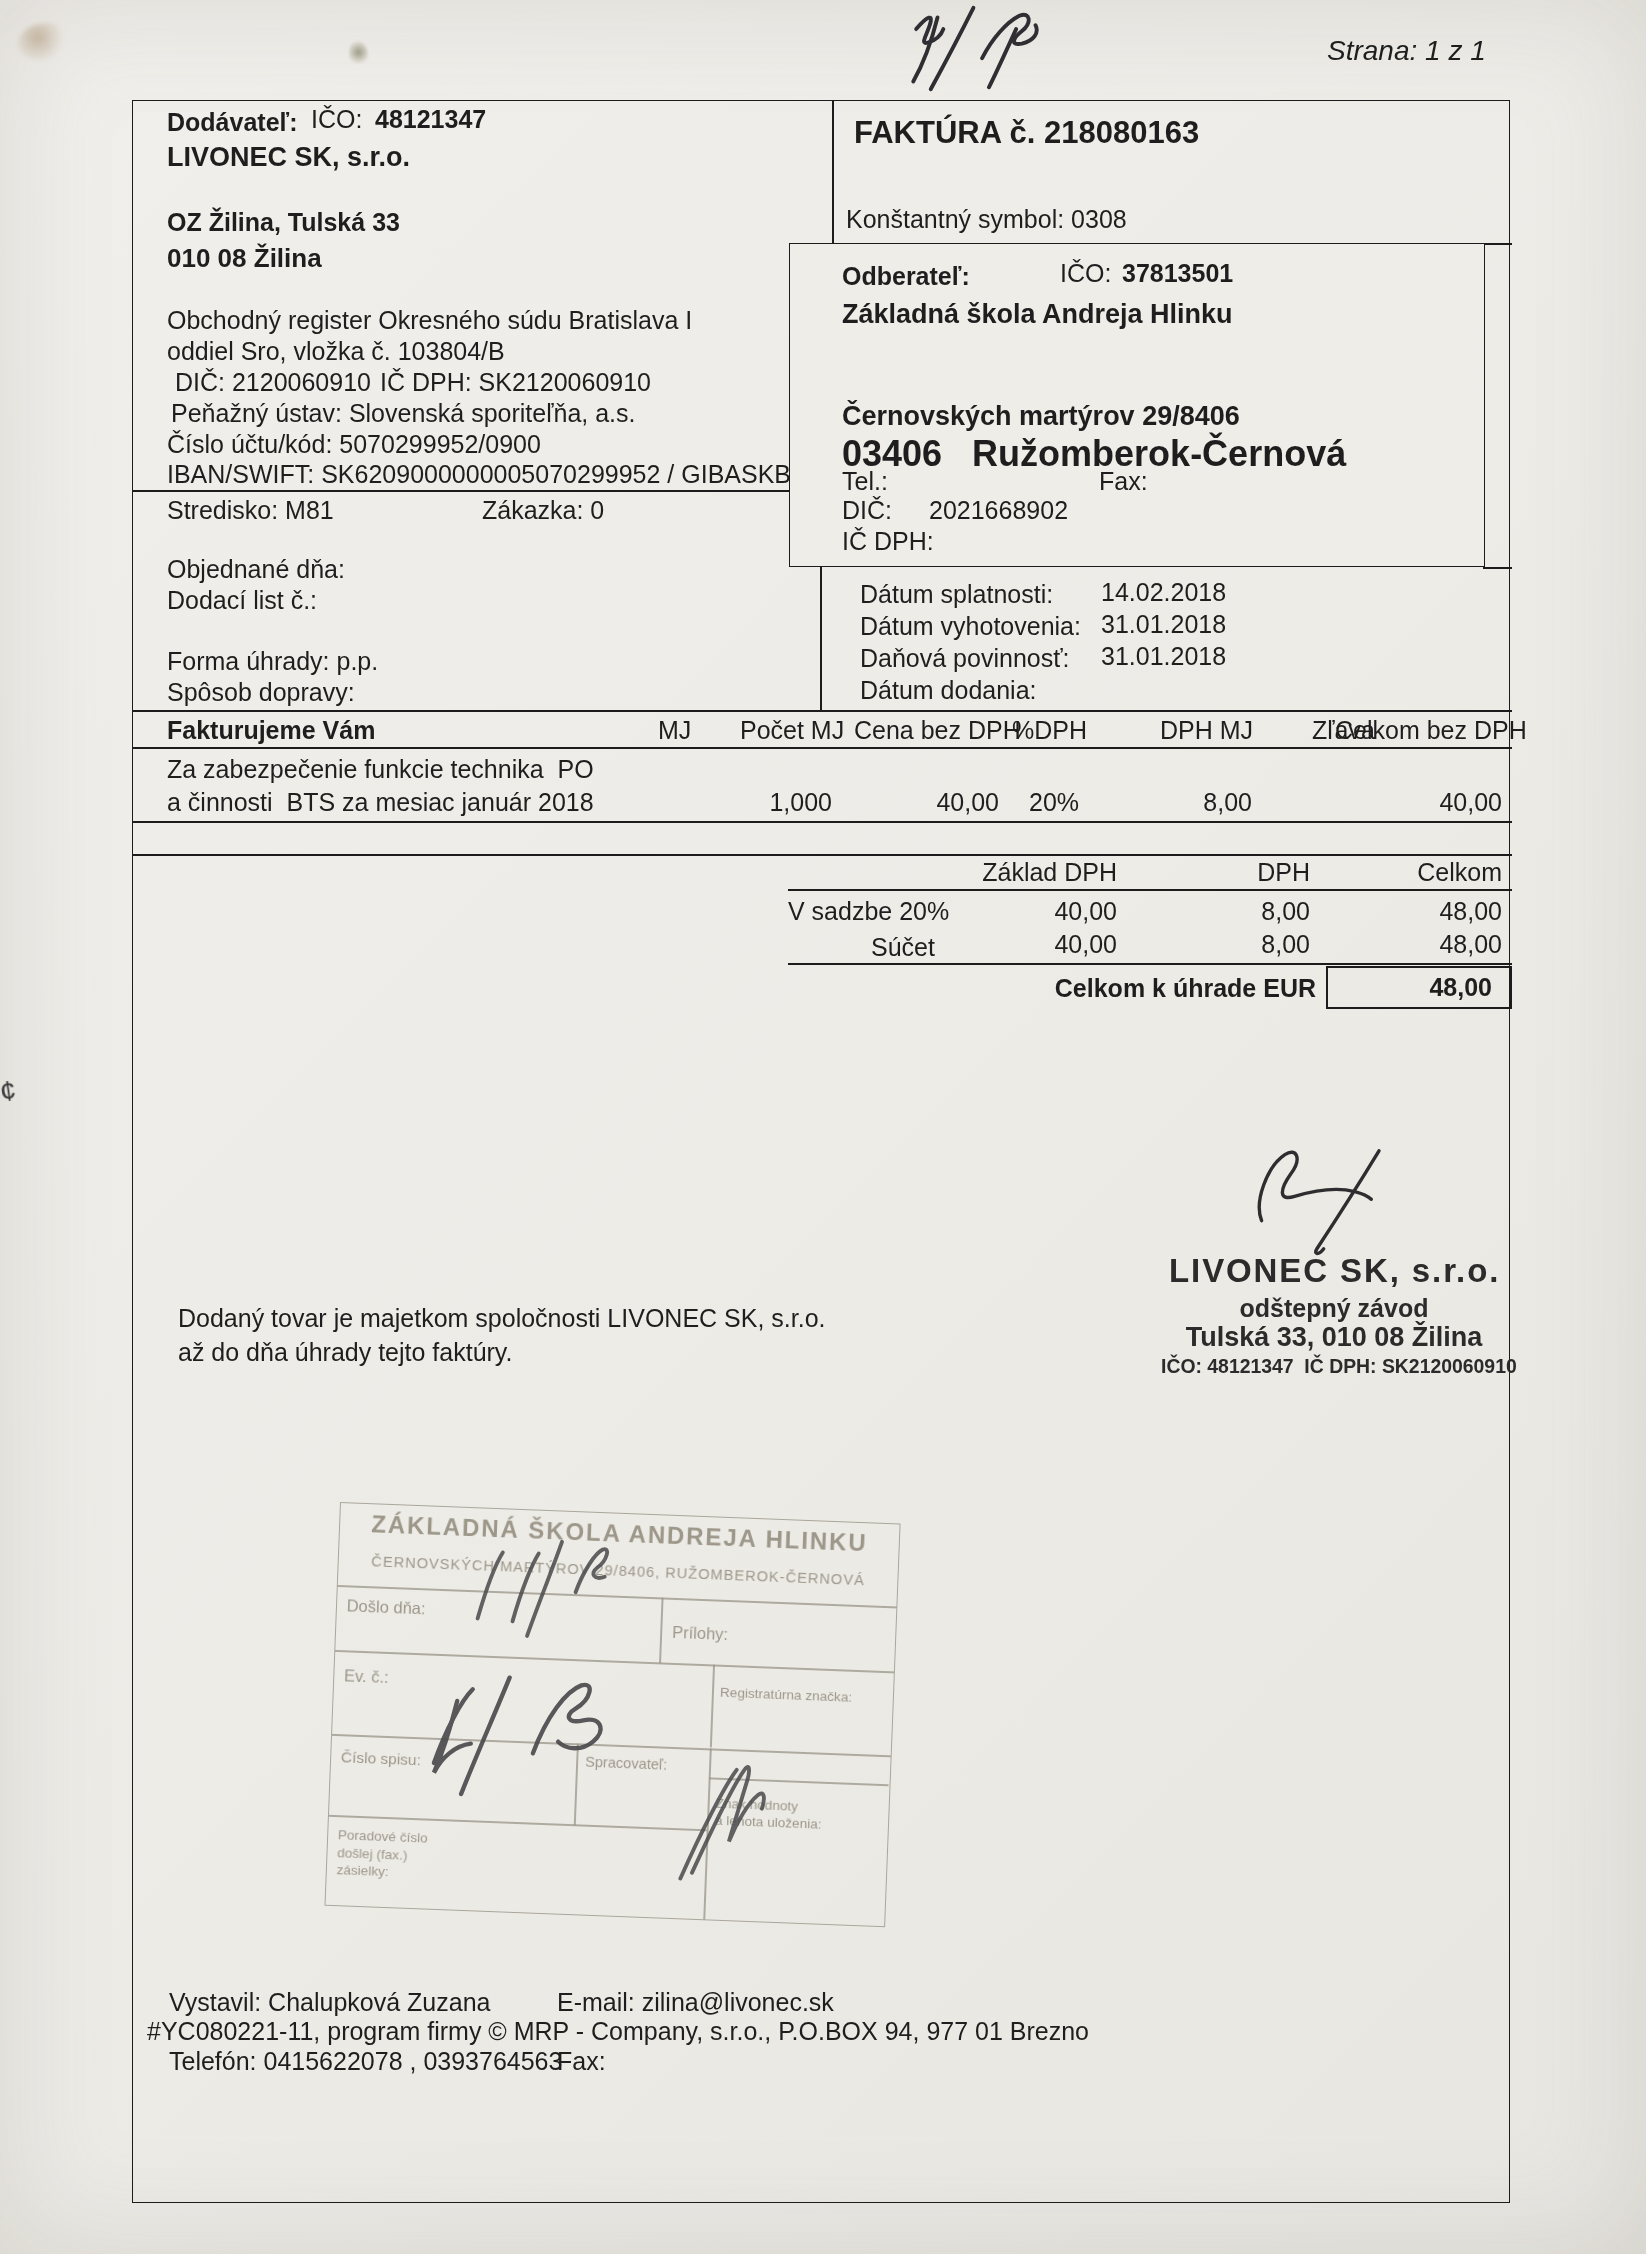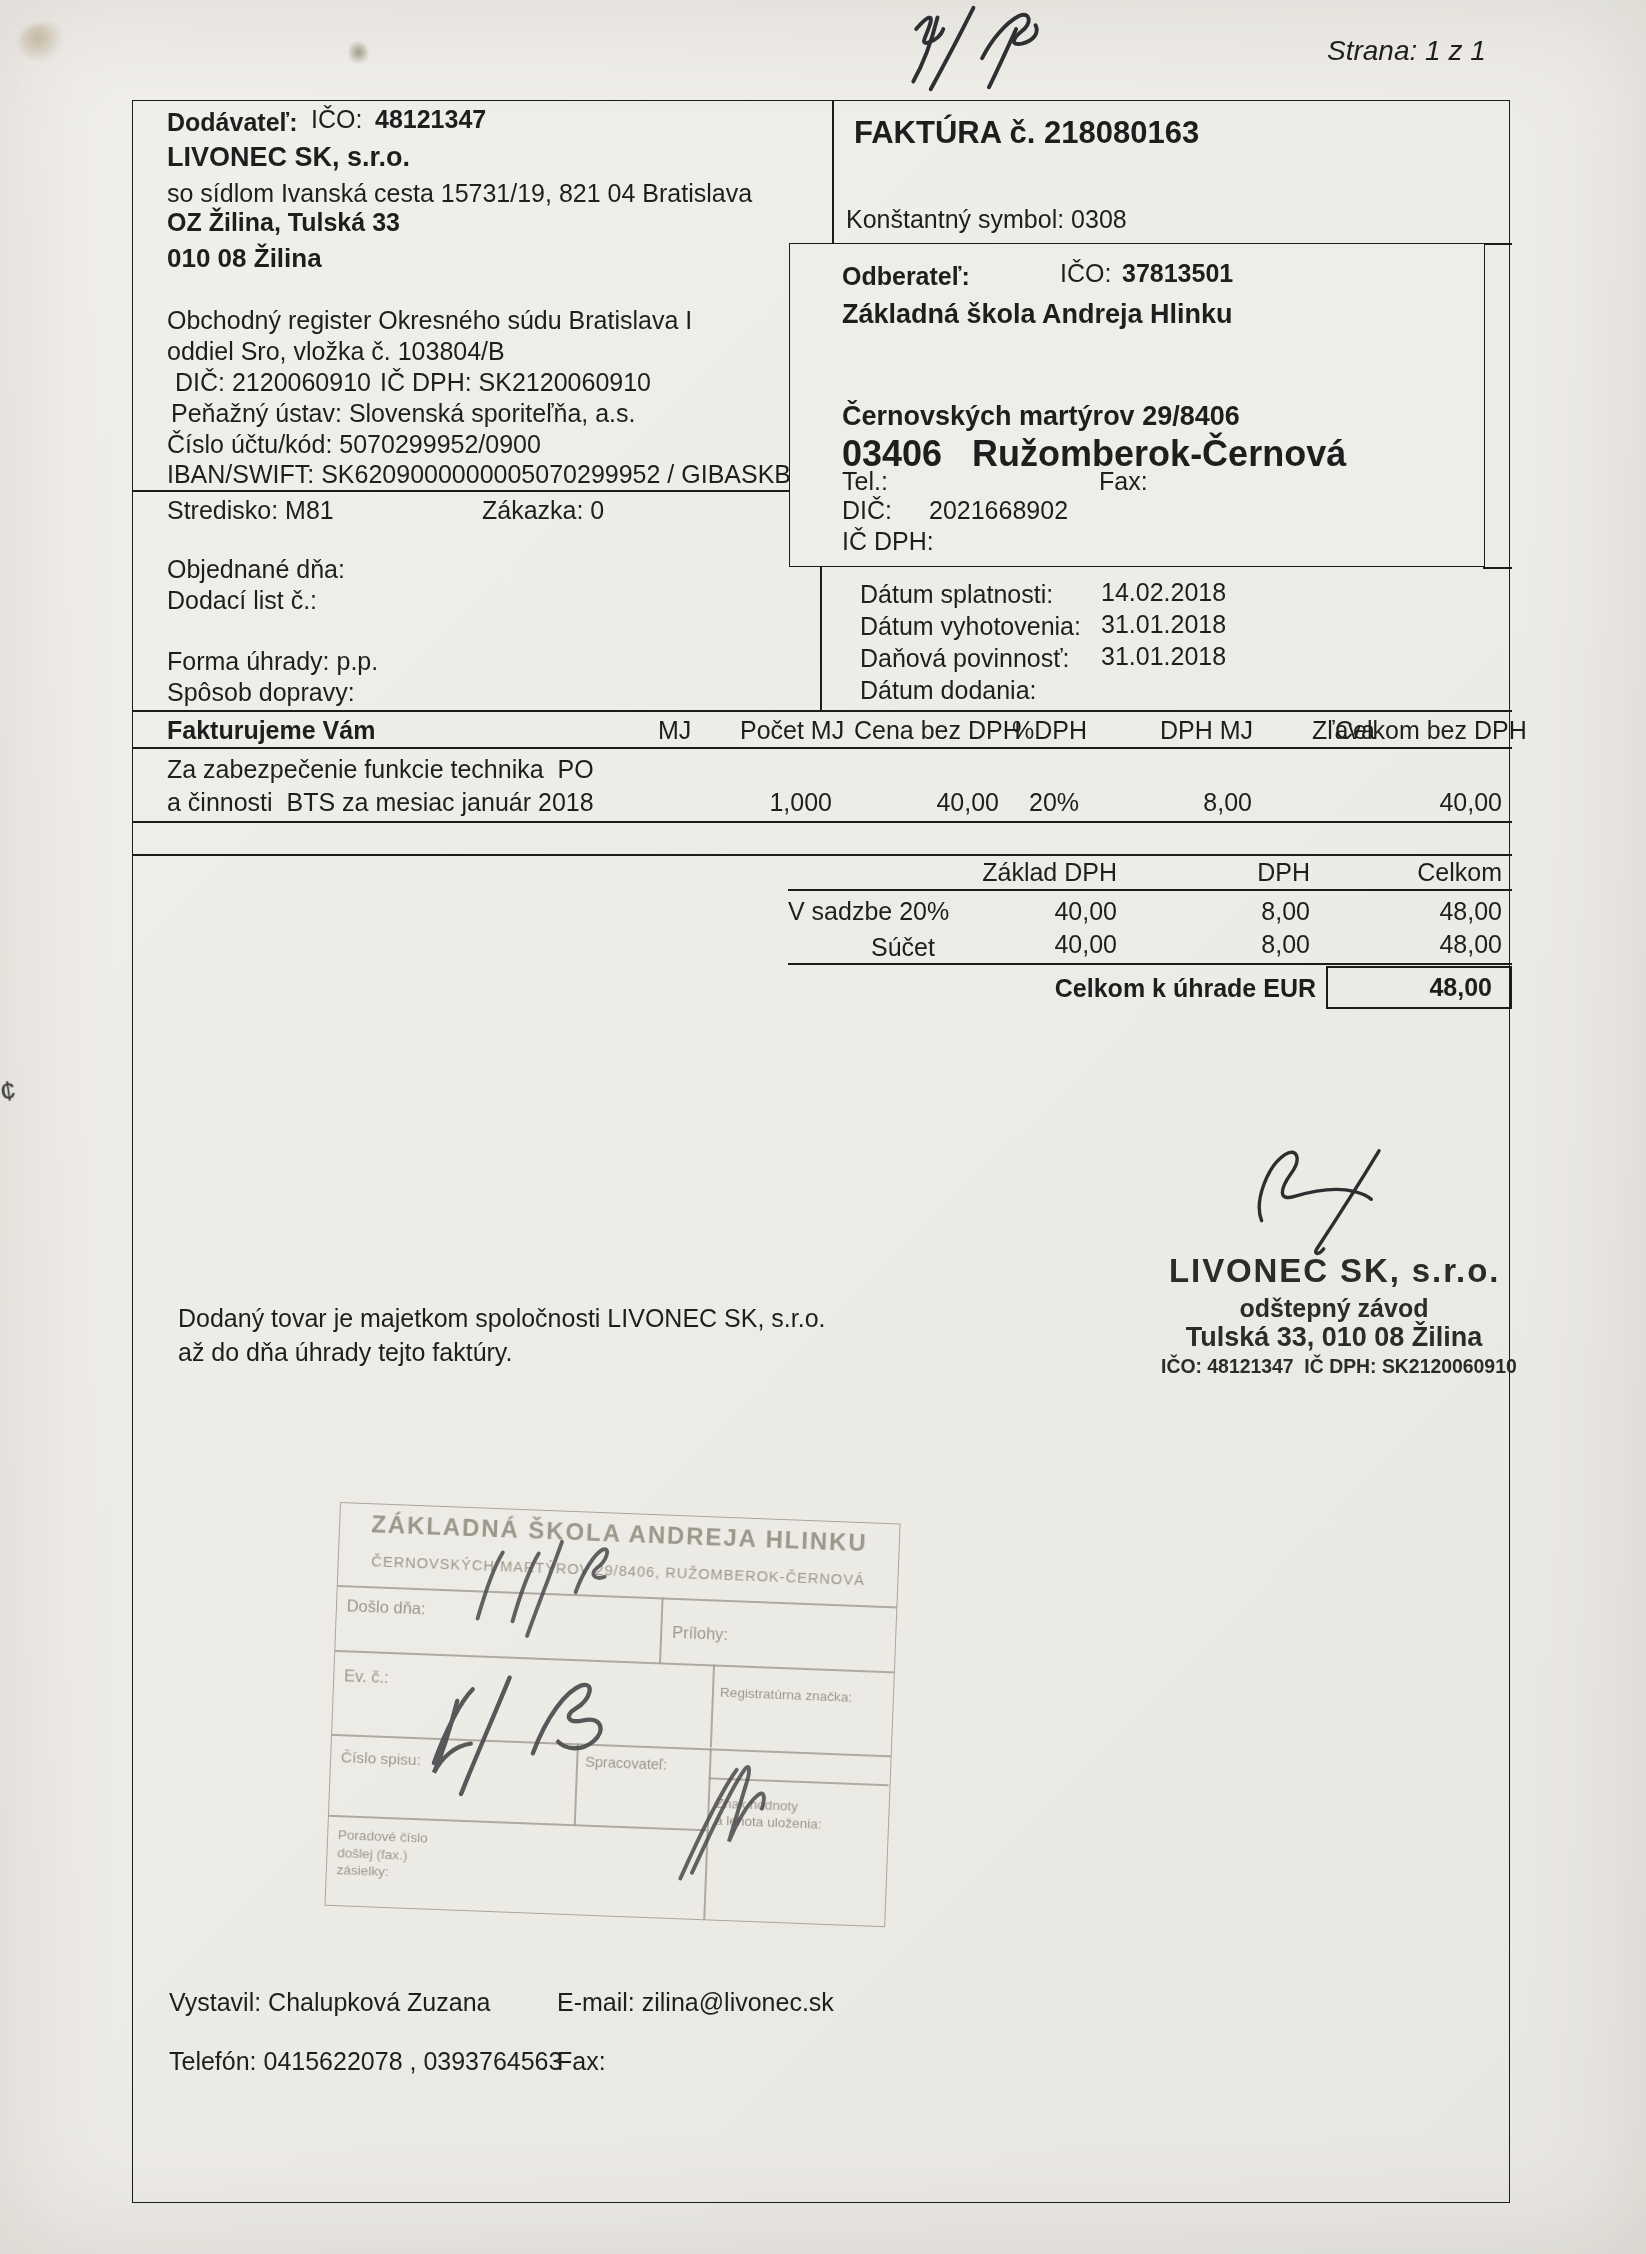--- a/index.html
+++ b/index.html
@@ -46,21 +46,20 @@
 
   <div class="box" style="left:132px;top:100px;width:1376px;height:2101px;border-width:1.9px;"></div>
   <div class="vline" style="left:832px;top:100px;height:145px;"></div>
   <div class="line" style="left:832px;top:243px;width:680px;"></div>
   <div class="vline" style="left:832px;top:245px;height:3.9px;"></div>
 
   <div class="t b" style="left:167px;top:108px;">Dodávateľ:</div>
   <div class="t" style="left:311px;top:105px;">IČO:</div>
   <div class="t b" style="left:375px;top:105px;">48121347</div>
   <div class="t b" style="left:167px;top:142px;font-size:27px;">LIVONEC SK, s.r.o.</div>
-  <div class="t" style="left:167px;top:179px;">so sídlom Ivanská cesta 15731/19, 821 04 Bratislava</div>
   <div class="t b" style="left:167px;top:208px;">OZ Žilina, Tulská 33</div>
   <div class="t b" style="left:167px;top:244px;font-size:26px;">010 08 Žilina</div>
   <div class="t" style="left:167px;top:306px;">Obchodný register Okresného súdu Bratislava I</div>
   <div class="t" style="left:167px;top:337px;">oddiel Sro, vložka č. 103804/B</div>
   <div class="t" style="left:167px;top:368px;margin-left:8px;">DIČ: 2120060910</div>
   <div class="t" style="left:380px;top:368px;">IČ DPH: SK2120060910</div>
   <div class="t" style="left:171px;top:399px;text-align:center;">Peňažný ústav: Slovenská sporiteľňa, a.s.</div>
   <div class="t" style="left:167px;top:430px;">Číslo účtu/kód: 5070299952/0900</div>
   <div class="t" style="left:167px;top:460px;">IBAN/SWIFT: SK6209000000005070299952 / GIBASKBX</div>
   <div class="line" style="left:132px;top:490px;width:657px;"></div>
@@ -162,20 +161,21 @@
     <div class="st" style="left:386px;top:278px;font-size:13.6px;">Znak hodnoty</div>
     <div class="st" style="left:386px;top:295px;font-size:13.6px;">a lehota uloženia:</div>
     <div class="sline" style="left:0;top:312px;width:378px;"></div>
     <div class="st" style="left:9.7px;top:324px;font-size:13.6px;">Poradové číslo</div>
     <div class="st" style="left:9.7px;top:342px;font-size:13.6px;">došlej (fax.)</div>
     <div class="st" style="left:9.7px;top:359px;font-size:13.6px;">zásielky:</div>
   </div>
 
   <div class="t" style="left:169px;top:1988px;">Vystavil: Chalupková Zuzana</div>
   <div class="t" style="left:557px;top:1988px;">E-mail: zilina@livonec.sk</div>
+  <div class="t" style="left:147px;top:2017px;">#YC080221-11, program firmy © MRP - Company, s.r.o., P.O.BOX 94, 977 01 Brezno</div>
   <div class="t" style="left:169px;top:2047px;">Telefón: 0415622078 , 0393764563</div>
   <div class="t" style="left:557px;top:2047px;">Fax:</div>
 
   <svg class="hand" width="1647" height="2254" viewBox="0 0 1697 2323">
     <g stroke="#2f2f33" stroke-width="4" fill="none" stroke-linecap="round">
       <path d="M944,30 C956,16 962,14 958,26 C954,38 948,46 956,44 C964,42 970,36 972,30"></path>
       <path d="M966,18 C960,42 950,68 941,84"></path>
       <path d="M1003,8 C990,34 972,68 959,92"></path>
       <path d="M1012,60 C1022,40 1038,22 1051,16 C1061,12 1064,23 1053,32 C1043,40 1041,47 1053,45 C1065,42 1071,34 1067,26"></path>
       <path d="M1047,30 C1037,52 1026,76 1019,90"></path>

